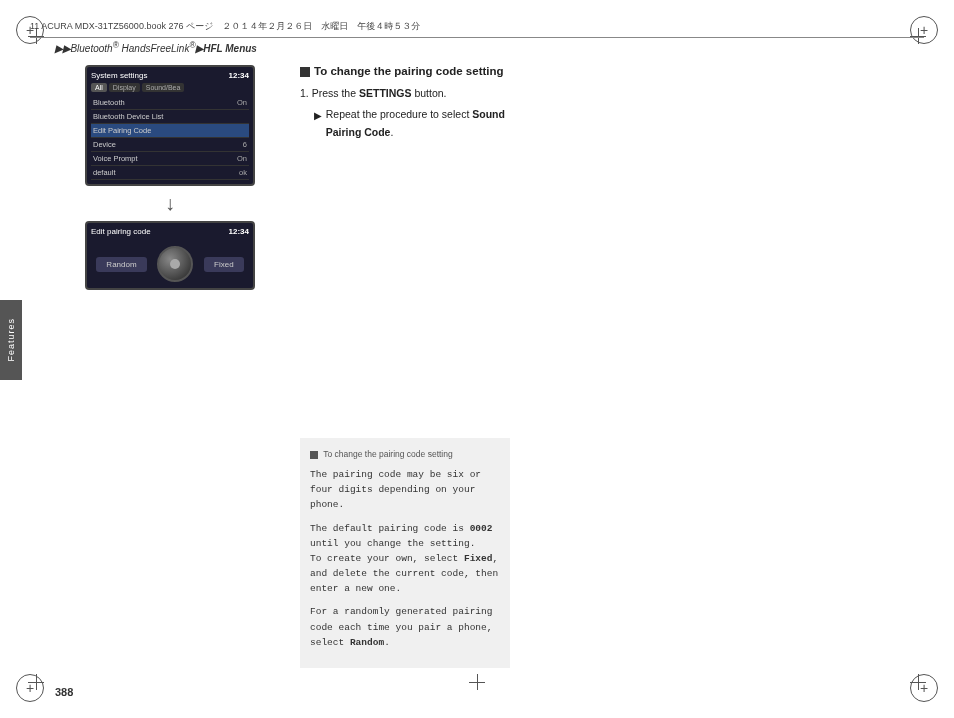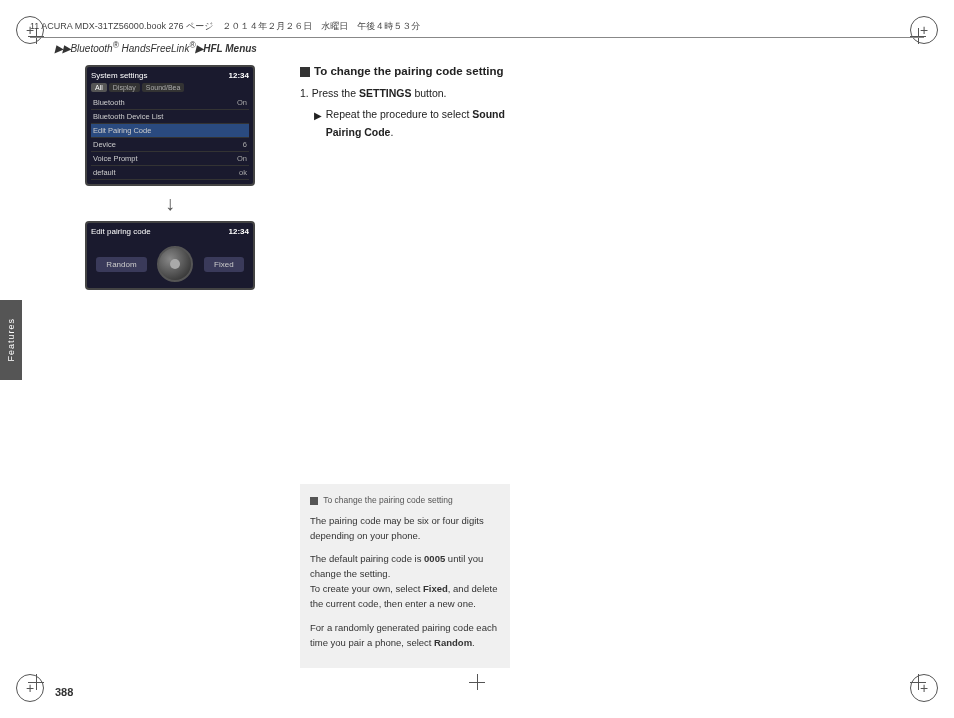--- a/index.html
+++ b/index.html
@@ -262,20 +262,21 @@
       color: #555;
       margin-bottom: 6px;
     }
     .sidebar-note-body {
       font-size: 9.5px;
       line-height: 1.6;
       color: #333;
     }
     .sidebar-note-body p {
       margin-bottom: 8px;
+      font-family: Liberation Mono, monospace;
     }
 
     
     .page-number {
       position: absolute;
       bottom: 20px;
       left: 55px;
       font-size: 11px;
       font-weight: bold;
       color: #333;
@@ -429,21 +430,21 @@
     </div>
 
     <div class="sidebar-note-col">
       <div class="sidebar-note-title">
         <span style="display:inline-block;width:8px;height:8px;background:#555;margin-right:3px;vertical-align:middle;"></span>
         <span>To change the pairing code setting</span>
       </div>
       <div class="sidebar-note-body">
         <p>The pairing code may be six or four digits depending on your phone.</p>
         <p>
-          The default pairing code is <b>0005</b> until you change the setting.<br>
+          The default pairing code is <b>0002</b> until you change the setting.<br>
           To create your own, select <b>Fixed</b>, and delete the current code, then enter a new one.
         </p>
         <p>
           For a randomly generated pairing code each time you pair a phone, select <b>Random</b>.
         </p>
       </div>
     </div>
 
   </div>
 </div>

